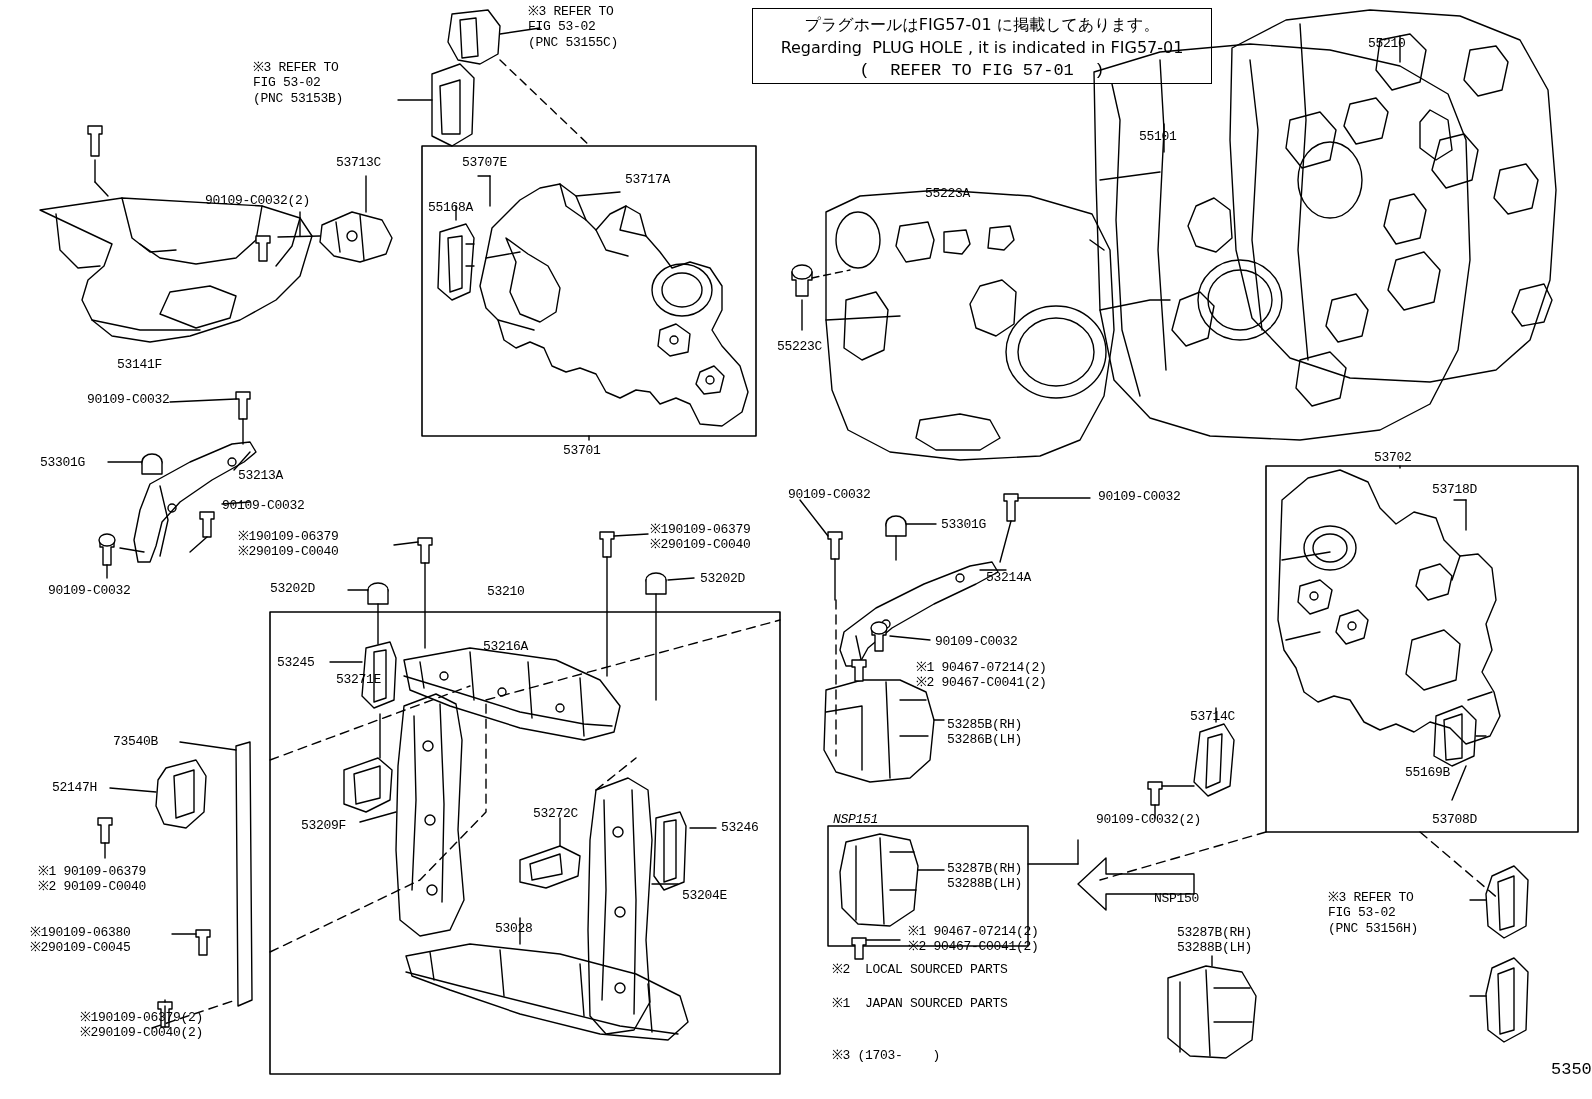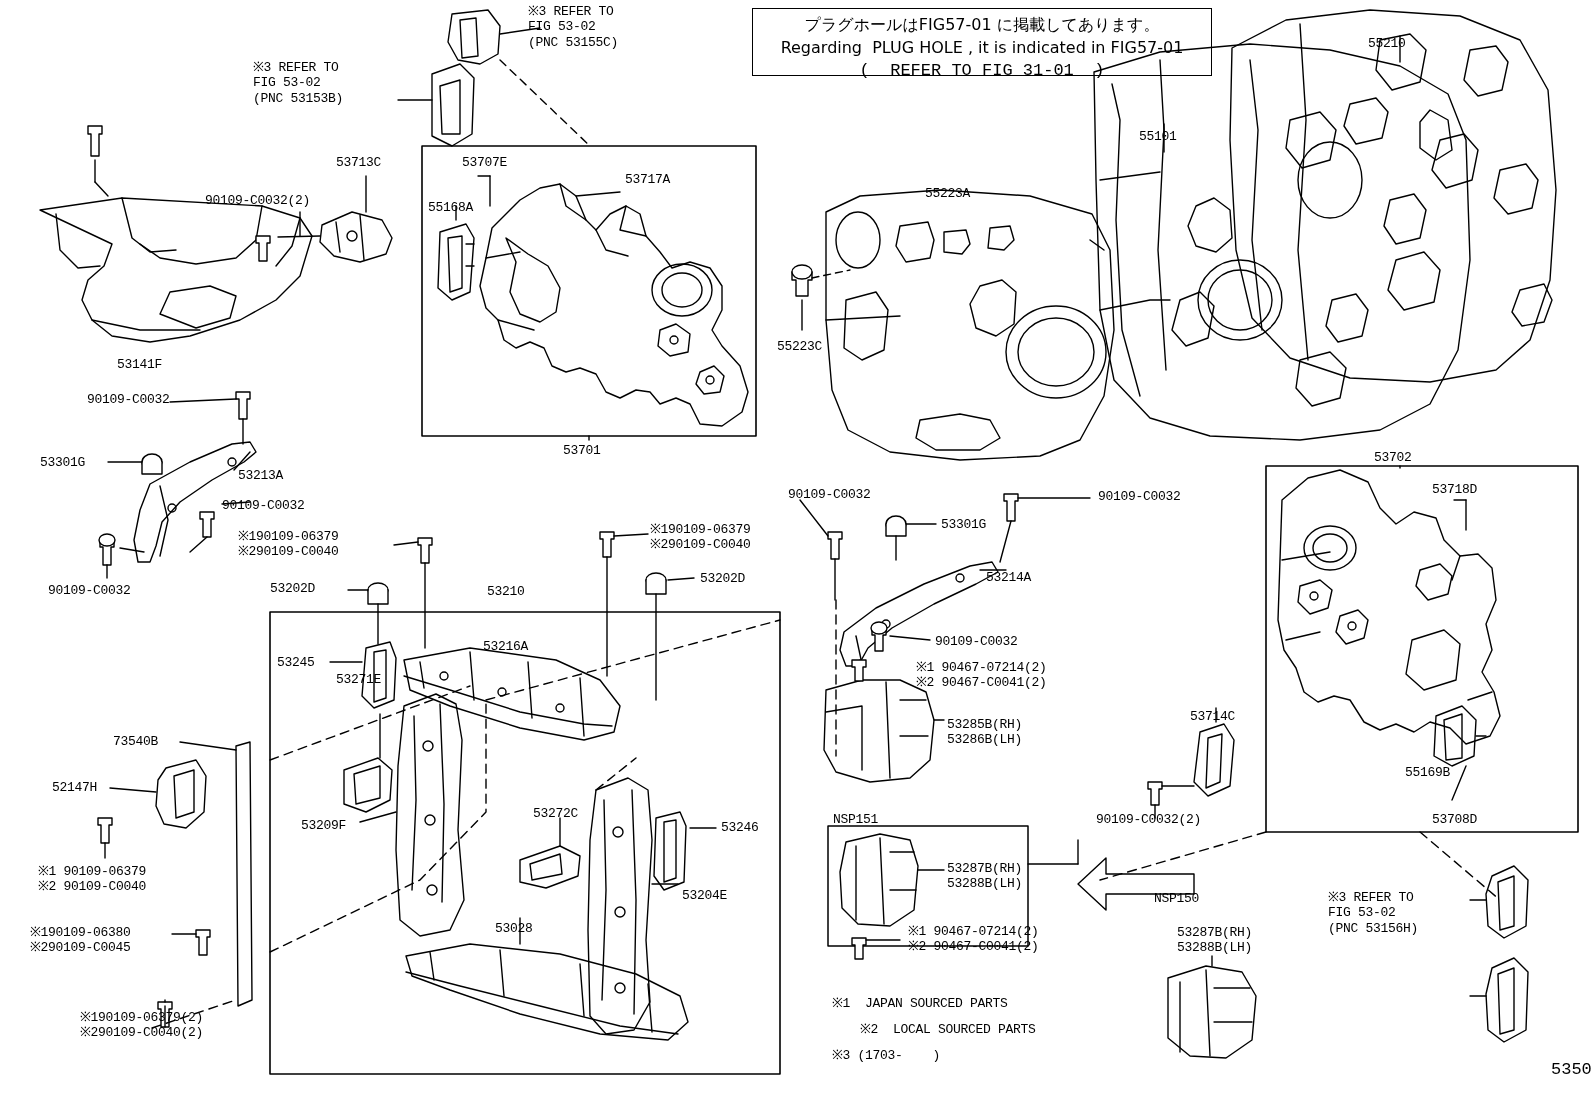--- a/index.html
+++ b/index.html
@@ -383,24 +383,24 @@
       <path d="M1492 876 L1514 866 L1528 880 L1526 926 L1504 938 L1488 926 L1486 894 Z"></path>
       <path d="M1498 882 L1514 876 L1514 926 L1500 930 Z"></path>
       <line x1="1486" y1="900" x2="1470" y2="900"></line>
       <path d="M1492 968 L1514 958 L1528 972 L1526 1030 L1504 1042 L1488 1030 L1486 994 Z"></path>
       <path d="M1498 974 L1514 968 L1514 1030 L1500 1034 Z"></path>
       <line x1="1486" y1="996" x2="1470" y2="996"></line>
 
     </g>
   </svg>
 
-  <div class="note-box" style="left:752px; top:8px; width:460px; height:68px;">
+  <div class="note-box" style="left:752px; top:8px; width:460px; height:76px;">
     <div>プラグホールはFIG57-01 に掲載してあります。</div>
     <div>Regarding  PLUG HOLE , it is indicated in FIG57-01</div>
-    <div class="mono">(  REFER TO FIG 31-01  )</div>
+    <div class="mono">(  REFER TO FIG 57-01  )</div>
   </div>
 
   <div class="lbl" style="left:528px; top:4px;"><span>※3 REFER TO</span>
 <span>FIG 53-02</span>
 <span>(PNC 53155C)</span></div>
 
   <div class="lbl" style="left:253px; top:60px;"><span>※3 REFER TO</span>
 <span>FIG 53-02</span>
 <span>(PNC 53153B)</span></div>
 
@@ -450,34 +450,34 @@
 ※290109-C0040(2)</span></div>
   <div class="lbl" style="left:788px; top:487px;"><span>90109-C0032</span></div>
   <div class="lbl" style="left:941px; top:517px;"><span>53301G</span></div>
   <div class="lbl" style="left:1098px; top:489px;"><span>90109-C0032</span></div>
   <div class="lbl" style="left:986px; top:570px;"><span>53214A</span></div>
   <div class="lbl" style="left:935px; top:634px;"><span>90109-C0032</span></div>
   <div class="lbl" style="left:916px; top:660px;"><span>※1 90467-07214(2)
 ※2 90467-C0041(2)</span></div>
   <div class="lbl" style="left:947px; top:717px;"><span>53285B(RH)
 53286B(LH)</span></div>
-  <div class="lbl" style="left:833px; top:812px;"><span>NSP151</span></div>
+  <div class="lbl" style="left:833px; top:812px;font-style:italic;"><span>NSP151</span></div>
   <div class="lbl" style="left:947px; top:861px;"><span>53287B(RH)
 53288B(LH)</span></div>
   <div class="lbl" style="left:908px; top:924px;"><span>※1 90467-07214(2)
 ※2 90467-C0041(2)</span></div>
   <div class="lbl" style="left:1154px; top:891px;"><span>NSP150</span></div>
   <div class="lbl" style="left:1177px; top:925px;"><span>53287B(RH)
 53288B(LH)</span></div>
   <div class="lbl" style="left:1374px; top:450px;"><span>53702</span></div>
   <div class="lbl" style="left:1432px; top:482px;"><span>53718D</span></div>
   <div class="lbl" style="left:1190px; top:709px;"><span>53714C</span></div>
   <div class="lbl" style="left:1405px; top:765px;"><span>55169B</span></div>
   <div class="lbl" style="left:1432px; top:812px;"><span>53708D</span></div>
   <div class="lbl" style="left:1096px; top:812px;"><span>90109-C0032(2)</span></div>
 
   <div class="lbl" style="left:832px; top:996px;"><span>※1  JAPAN SOURCED PARTS</span></div>
-  <div class="lbl" style="left:832px; top:1022px;margin-left:28px;"><span>※2  LOCAL SOURCED PARTS</span></div>
+  <div class="lbl" style="left:832px; top:962px;"><span>※2  LOCAL SOURCED PARTS</span></div>
   <div class="lbl" style="left:832px; top:1048px;"><span>※3 (1703-    )</span></div>
 
   <div class="pg" style="left:1508px; top:1060px;margin-left:43px;">535032D</div>
 
 </div>
 
 </body></html>

